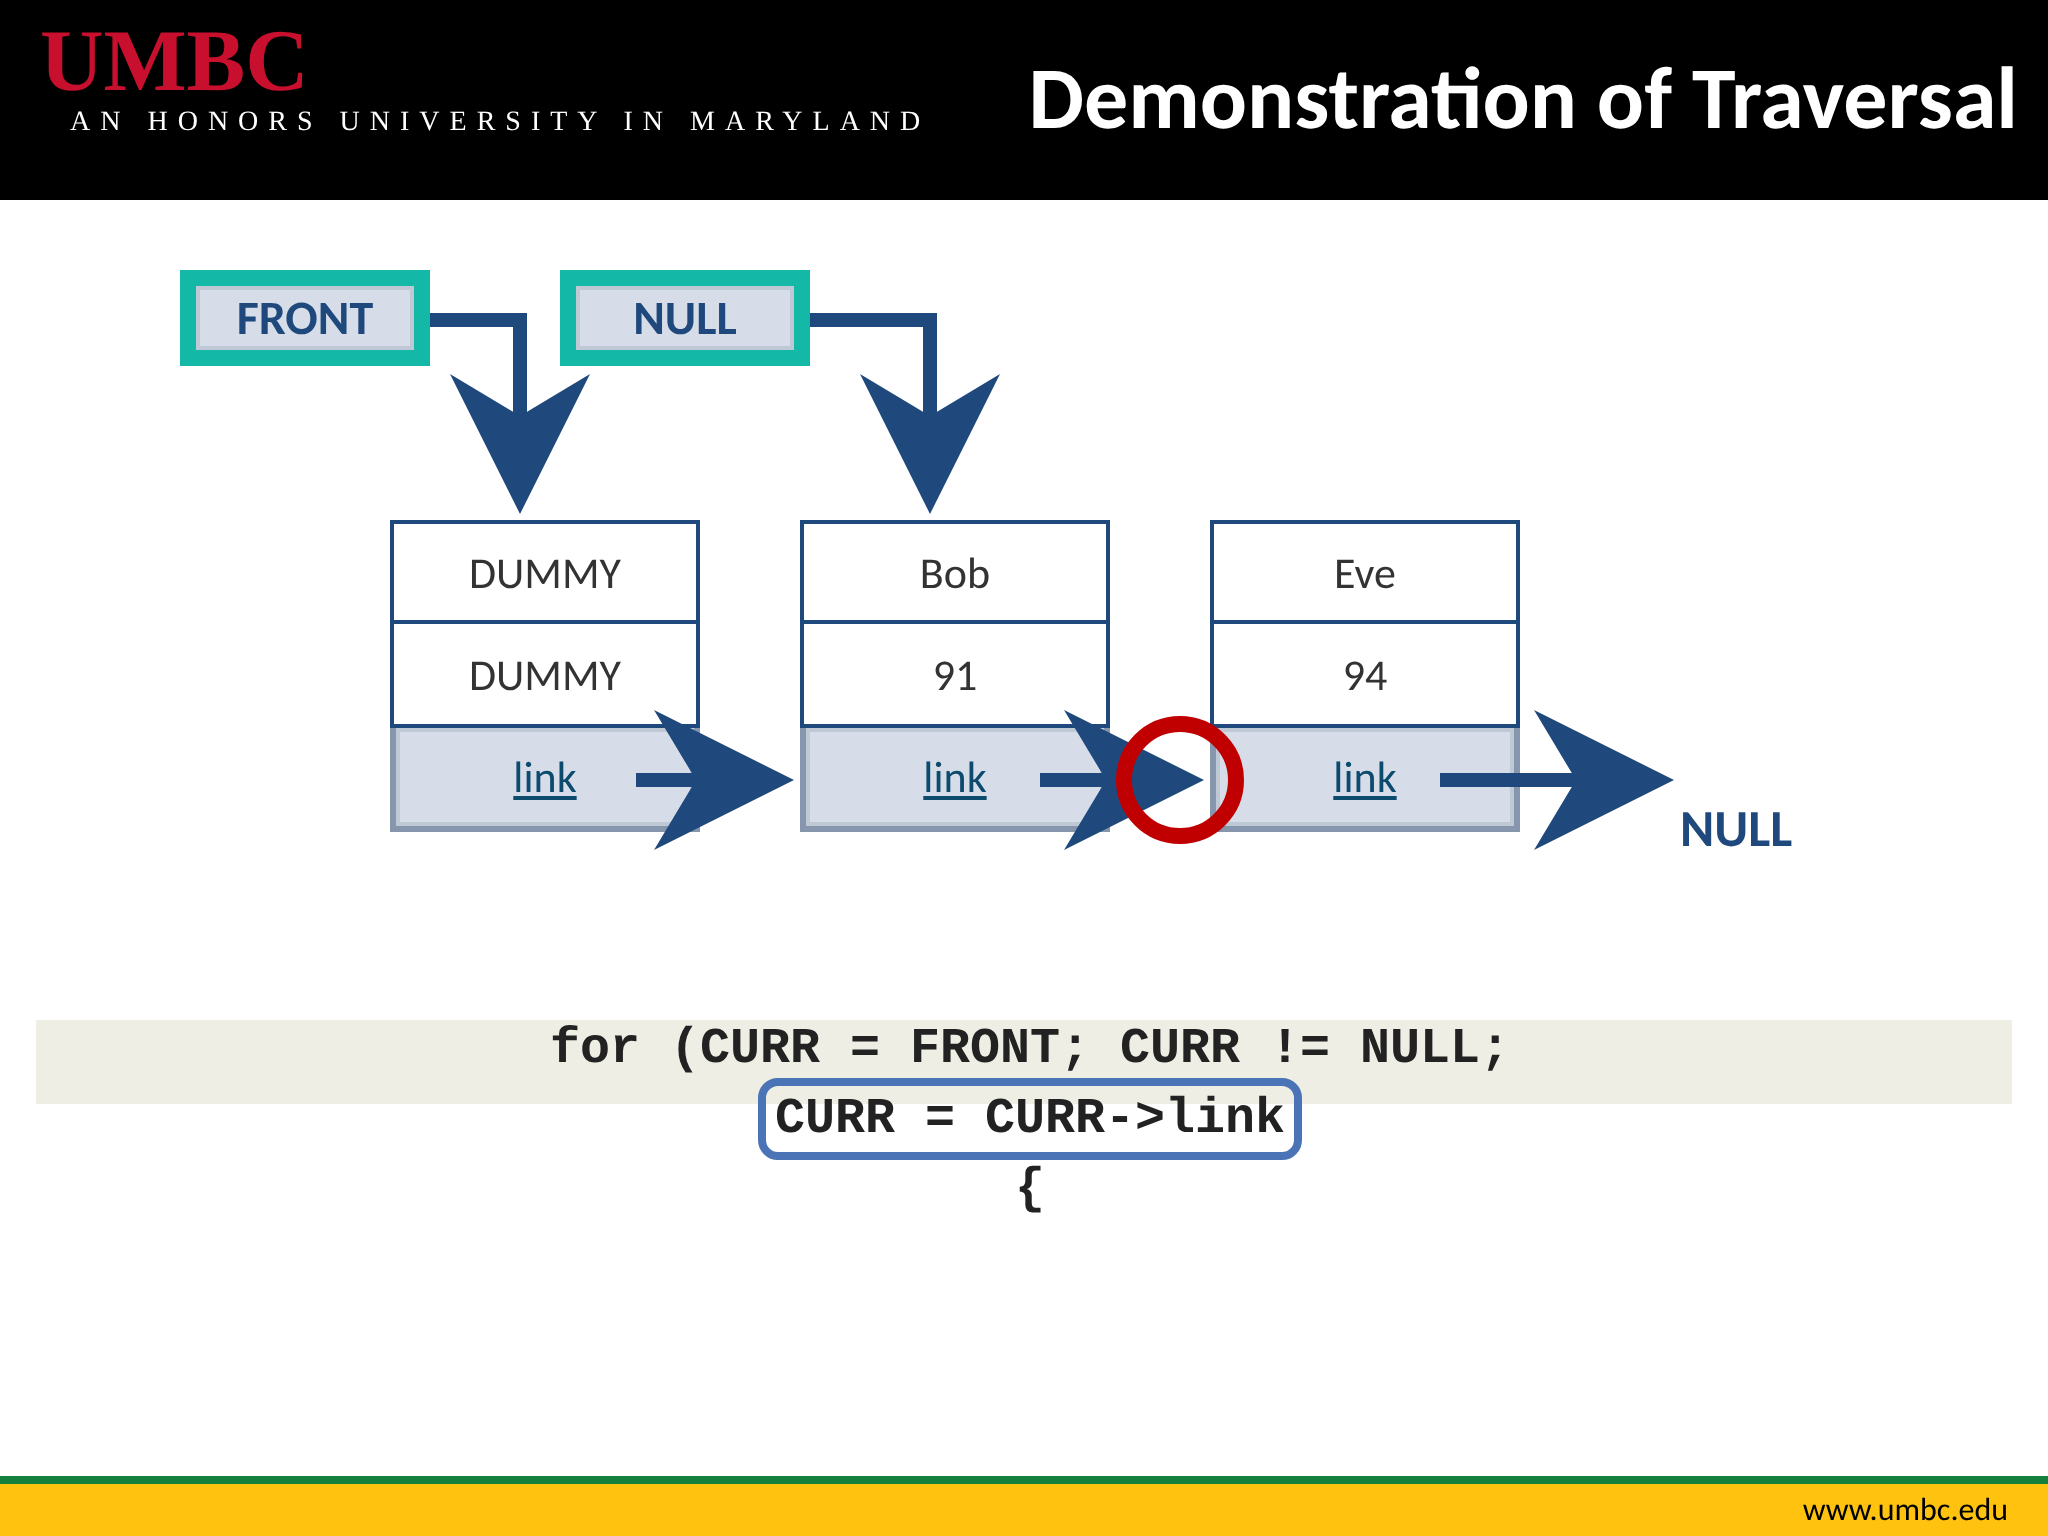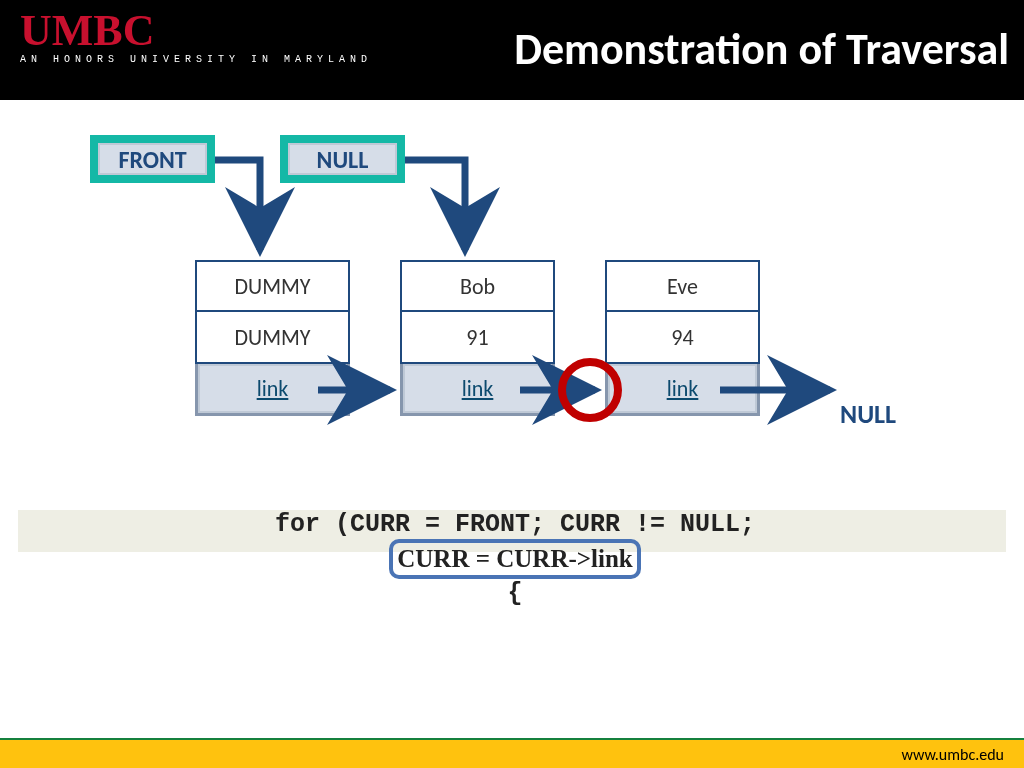--- a/index.html
+++ b/index.html
@@ -1,38 +1,38 @@
 <!DOCTYPE html>
 <html><head>
 <meta charset="utf-8">
 <style>
   * { margin: 0; padding: 0; box-sizing: border-box; }
   html, body { width: 1024px; height: 768px; font-family: Calibri, Arial, sans-serif; background: #fff; overflow: hidden; }
   .slide { position: relative; width: 1024px; height: 768px; }
   .header { position: absolute; top: 0; left: 0; width: 1024px; height: 100px; background: #000; }
   .logo { position: absolute; left: 20px; top: 5px; }
   .logo-main { font-family: 'Times New Roman', serif; font-weight: 700; font-size: 44px; color: #c8102e; letter-spacing: 0px; }
-  .logo-sub { font-family: Liberation Mono, monospace; font-size: 10px; color: #fff; letter-spacing: 5px; margin-top: -2px; }
+  .logo-sub { font-family: Liberation Serif, serif; font-size: 14px; color: #fff; letter-spacing: 5px; margin-top: -2px; margin-left: 15px; }
   .title { position: absolute; right: 15px; top: 22px; color: #fff; font-size: 44px; font-weight: 700; }
   .diagram { position: absolute; top: 130px; left: 0; width: 1024px; height: 360px; }
   .ptrbox { position: absolute; width: 125px; height: 48px; background: #d6dde8; border: 8px solid #14b8a6; display: flex; align-items: center; justify-content: center; font-size: 24px; font-weight: 700; color: #1f497d; box-shadow: inset 0 0 0 2px #bfc9d6; }
   .front { left: 90px; top: 5px; }
   .curr { left: 280px; top: 5px; }
   .node { position: absolute; top: 130px; width: 155px; }
   .node .cell { height: 52px; border: 2px solid #1f497d; display: flex; align-items: center; justify-content: center; font-size: 22px; color: #333; background: #fff; }
   .node .cell + .cell { border-top: none; }
   .node .linkcell { background: #d6dde8; border: 3px solid #8696ad; box-shadow: inset 0 0 0 2px #bfc9d6; margin-top: 0; color: #0c4a6e; text-decoration: underline; }
   .n0 { left: 195px; }
   .n1 { left: 400px; }
   .n2 { left: 605px; }
   .null { position: absolute; left: 840px; top: 268px; font-size: 26px; font-weight: 700; color: #1f497d; }
   svg.arrows { position: absolute; top: 0; left: 0; width: 1024px; height: 360px; }
   .code { position: absolute; left: 18px; top: 510px; width: 988px; height: 42px; background: #eeeee4; font-family: 'Courier New', monospace; font-size: 25px; font-weight: 700; color: #222; display: flex; align-items: center; padding-left: 6px; flex-direction: column; }
-  .code .hl { border: 4px solid #4a74b5; border-radius: 10px; padding: 2px 4px; margin: 0 2px; font-family: Liberation Serif, serif; }
-  .footer { position: absolute; bottom: 0; left: 0; width: 1024px; height: 30px; background: #ffc20e; border-top: 2px solid #15803d; display: flex; align-items: center; justify-content: flex-end; padding-right: 20px; font-size: 16px; color: #000; }
+  .code .hl { border: 4px solid #4a74b5; border-radius: 10px; padding: 2px 4px; margin: 0 2px; }
+  .footer { position: absolute; bottom: 0; left: 0; width: 1024px; height: 30px; background: #ffc20e; border-top: 4px solid #15803d; display: flex; align-items: center; justify-content: flex-end; padding-right: 20px; font-size: 16px; color: #000; }
 </style>
 </head>
 <body>
 
 <div class="slide">
   <div class="header">
     <div class="logo">
       <div class="logo-main">UMBC</div>
       <div class="logo-sub">AN HONORS UNIVERSITY IN MARYLAND</div>
     </div>

